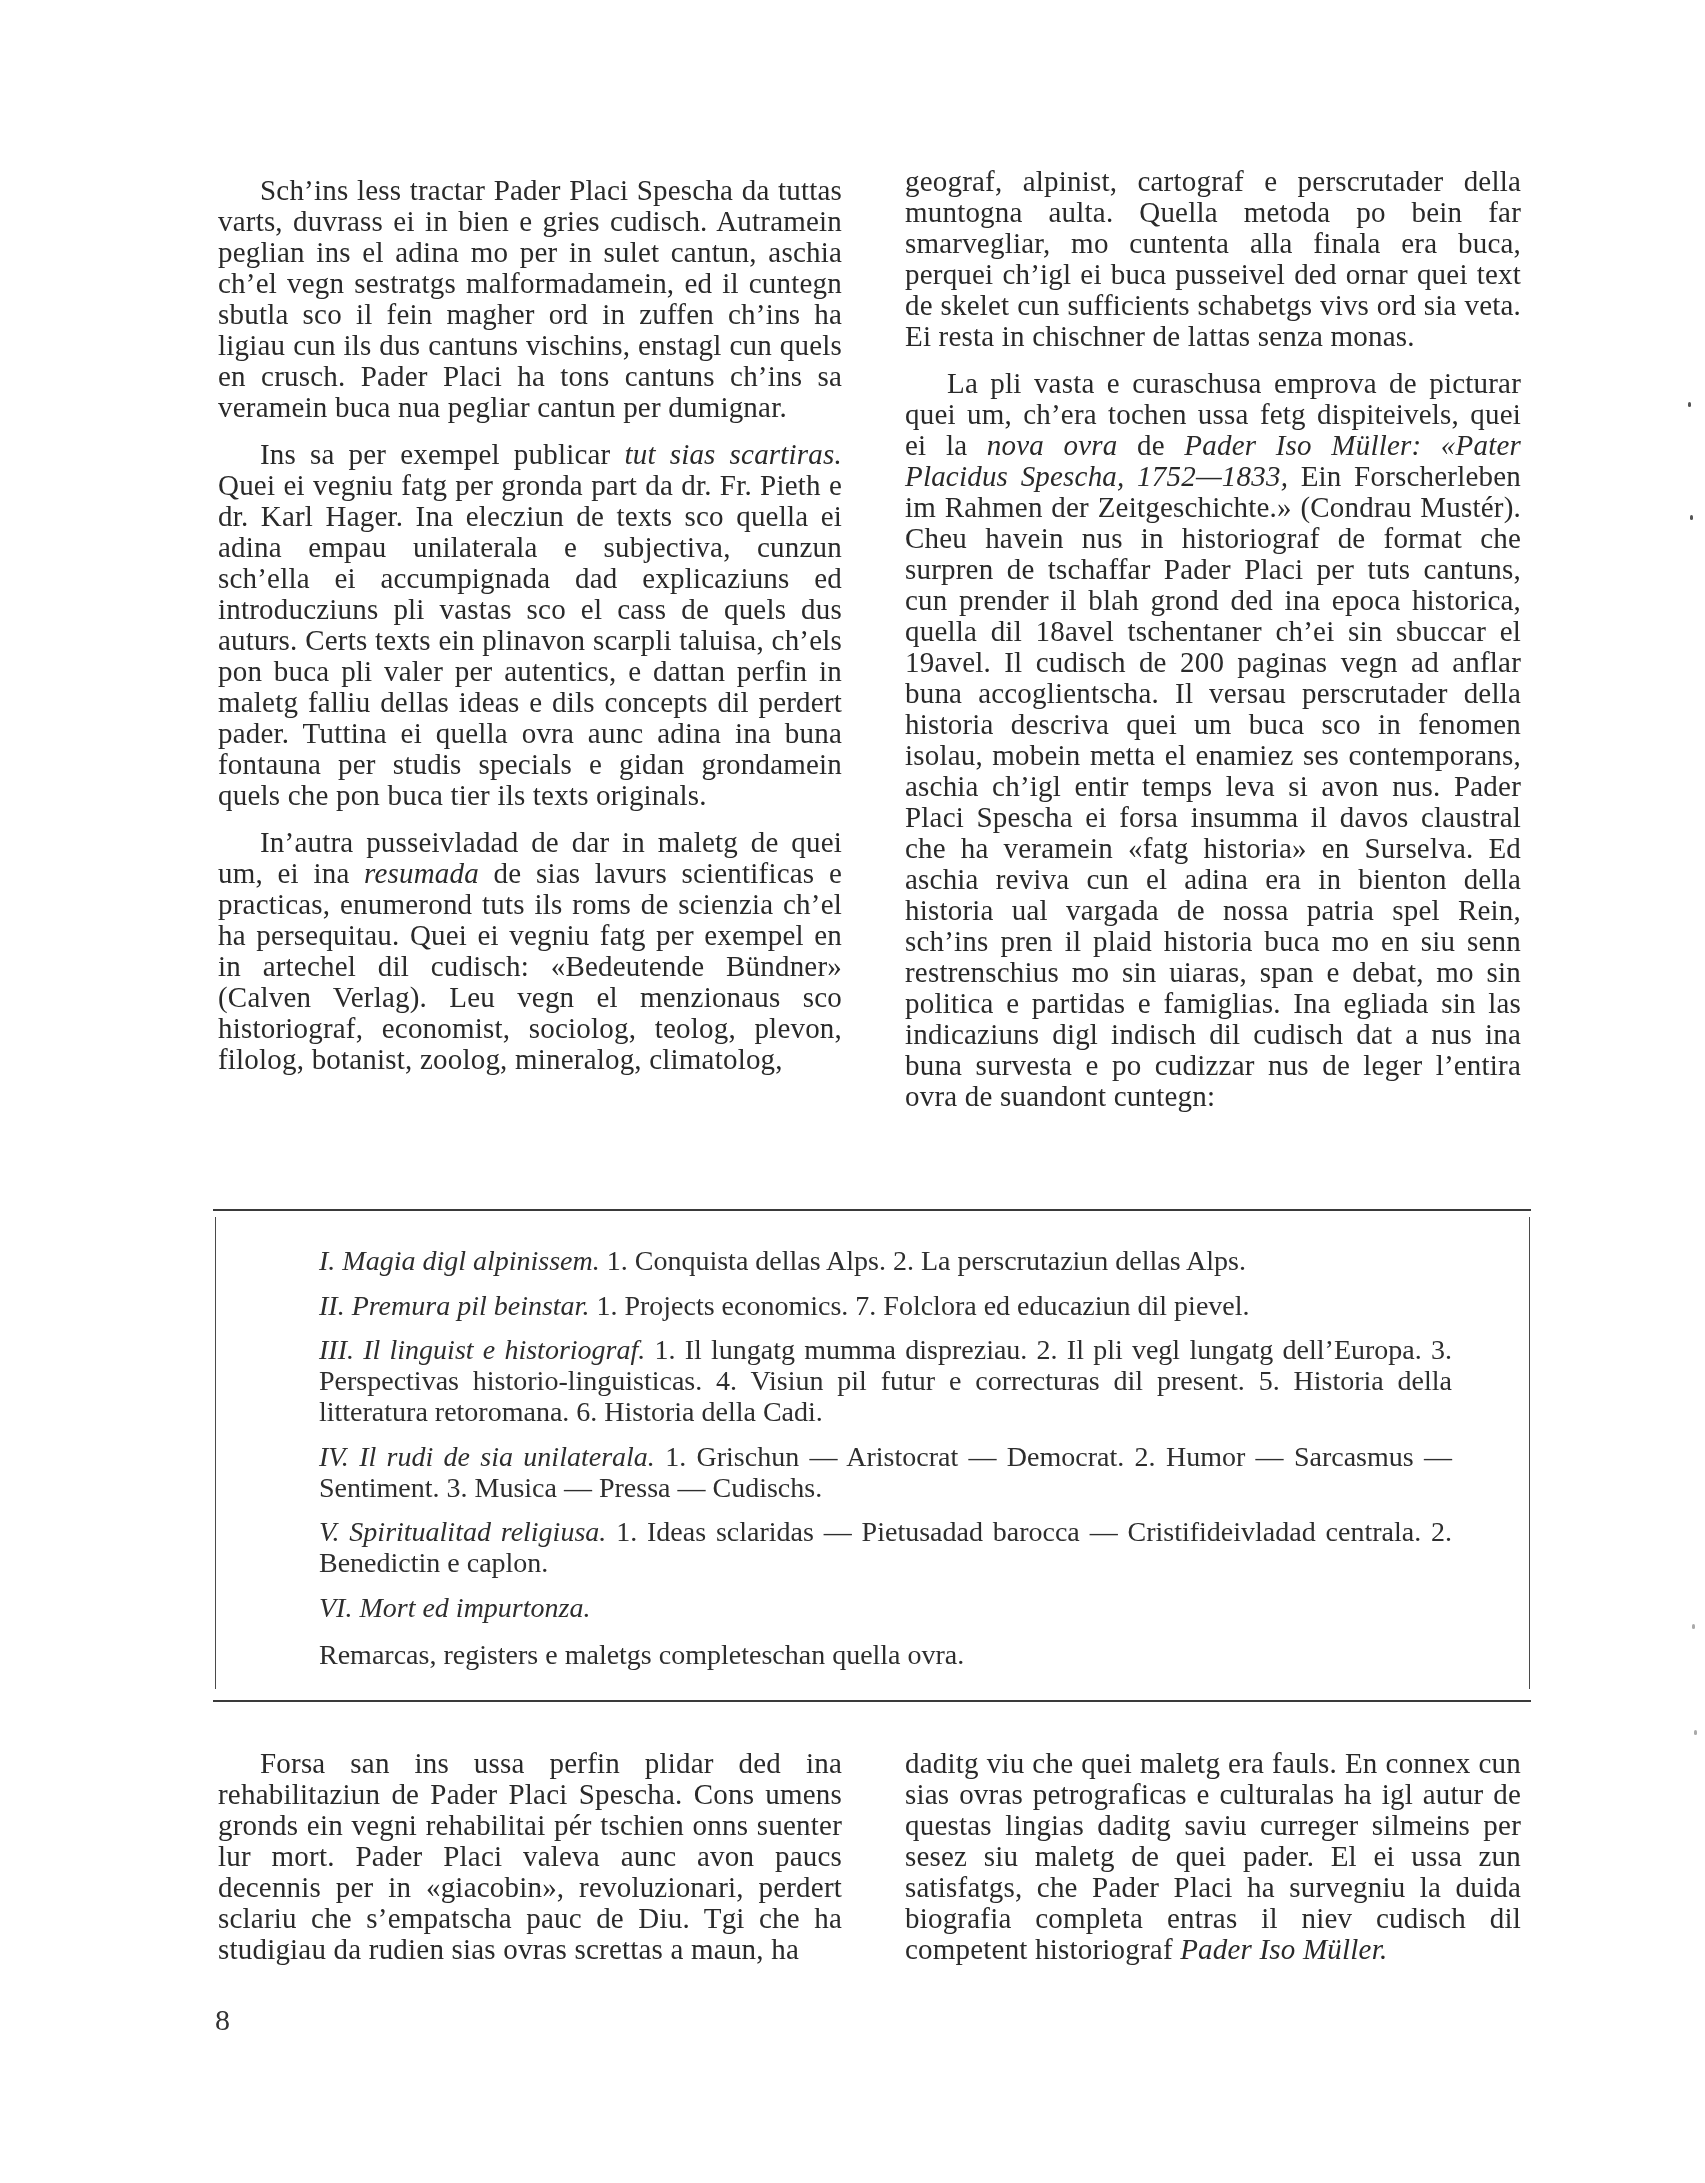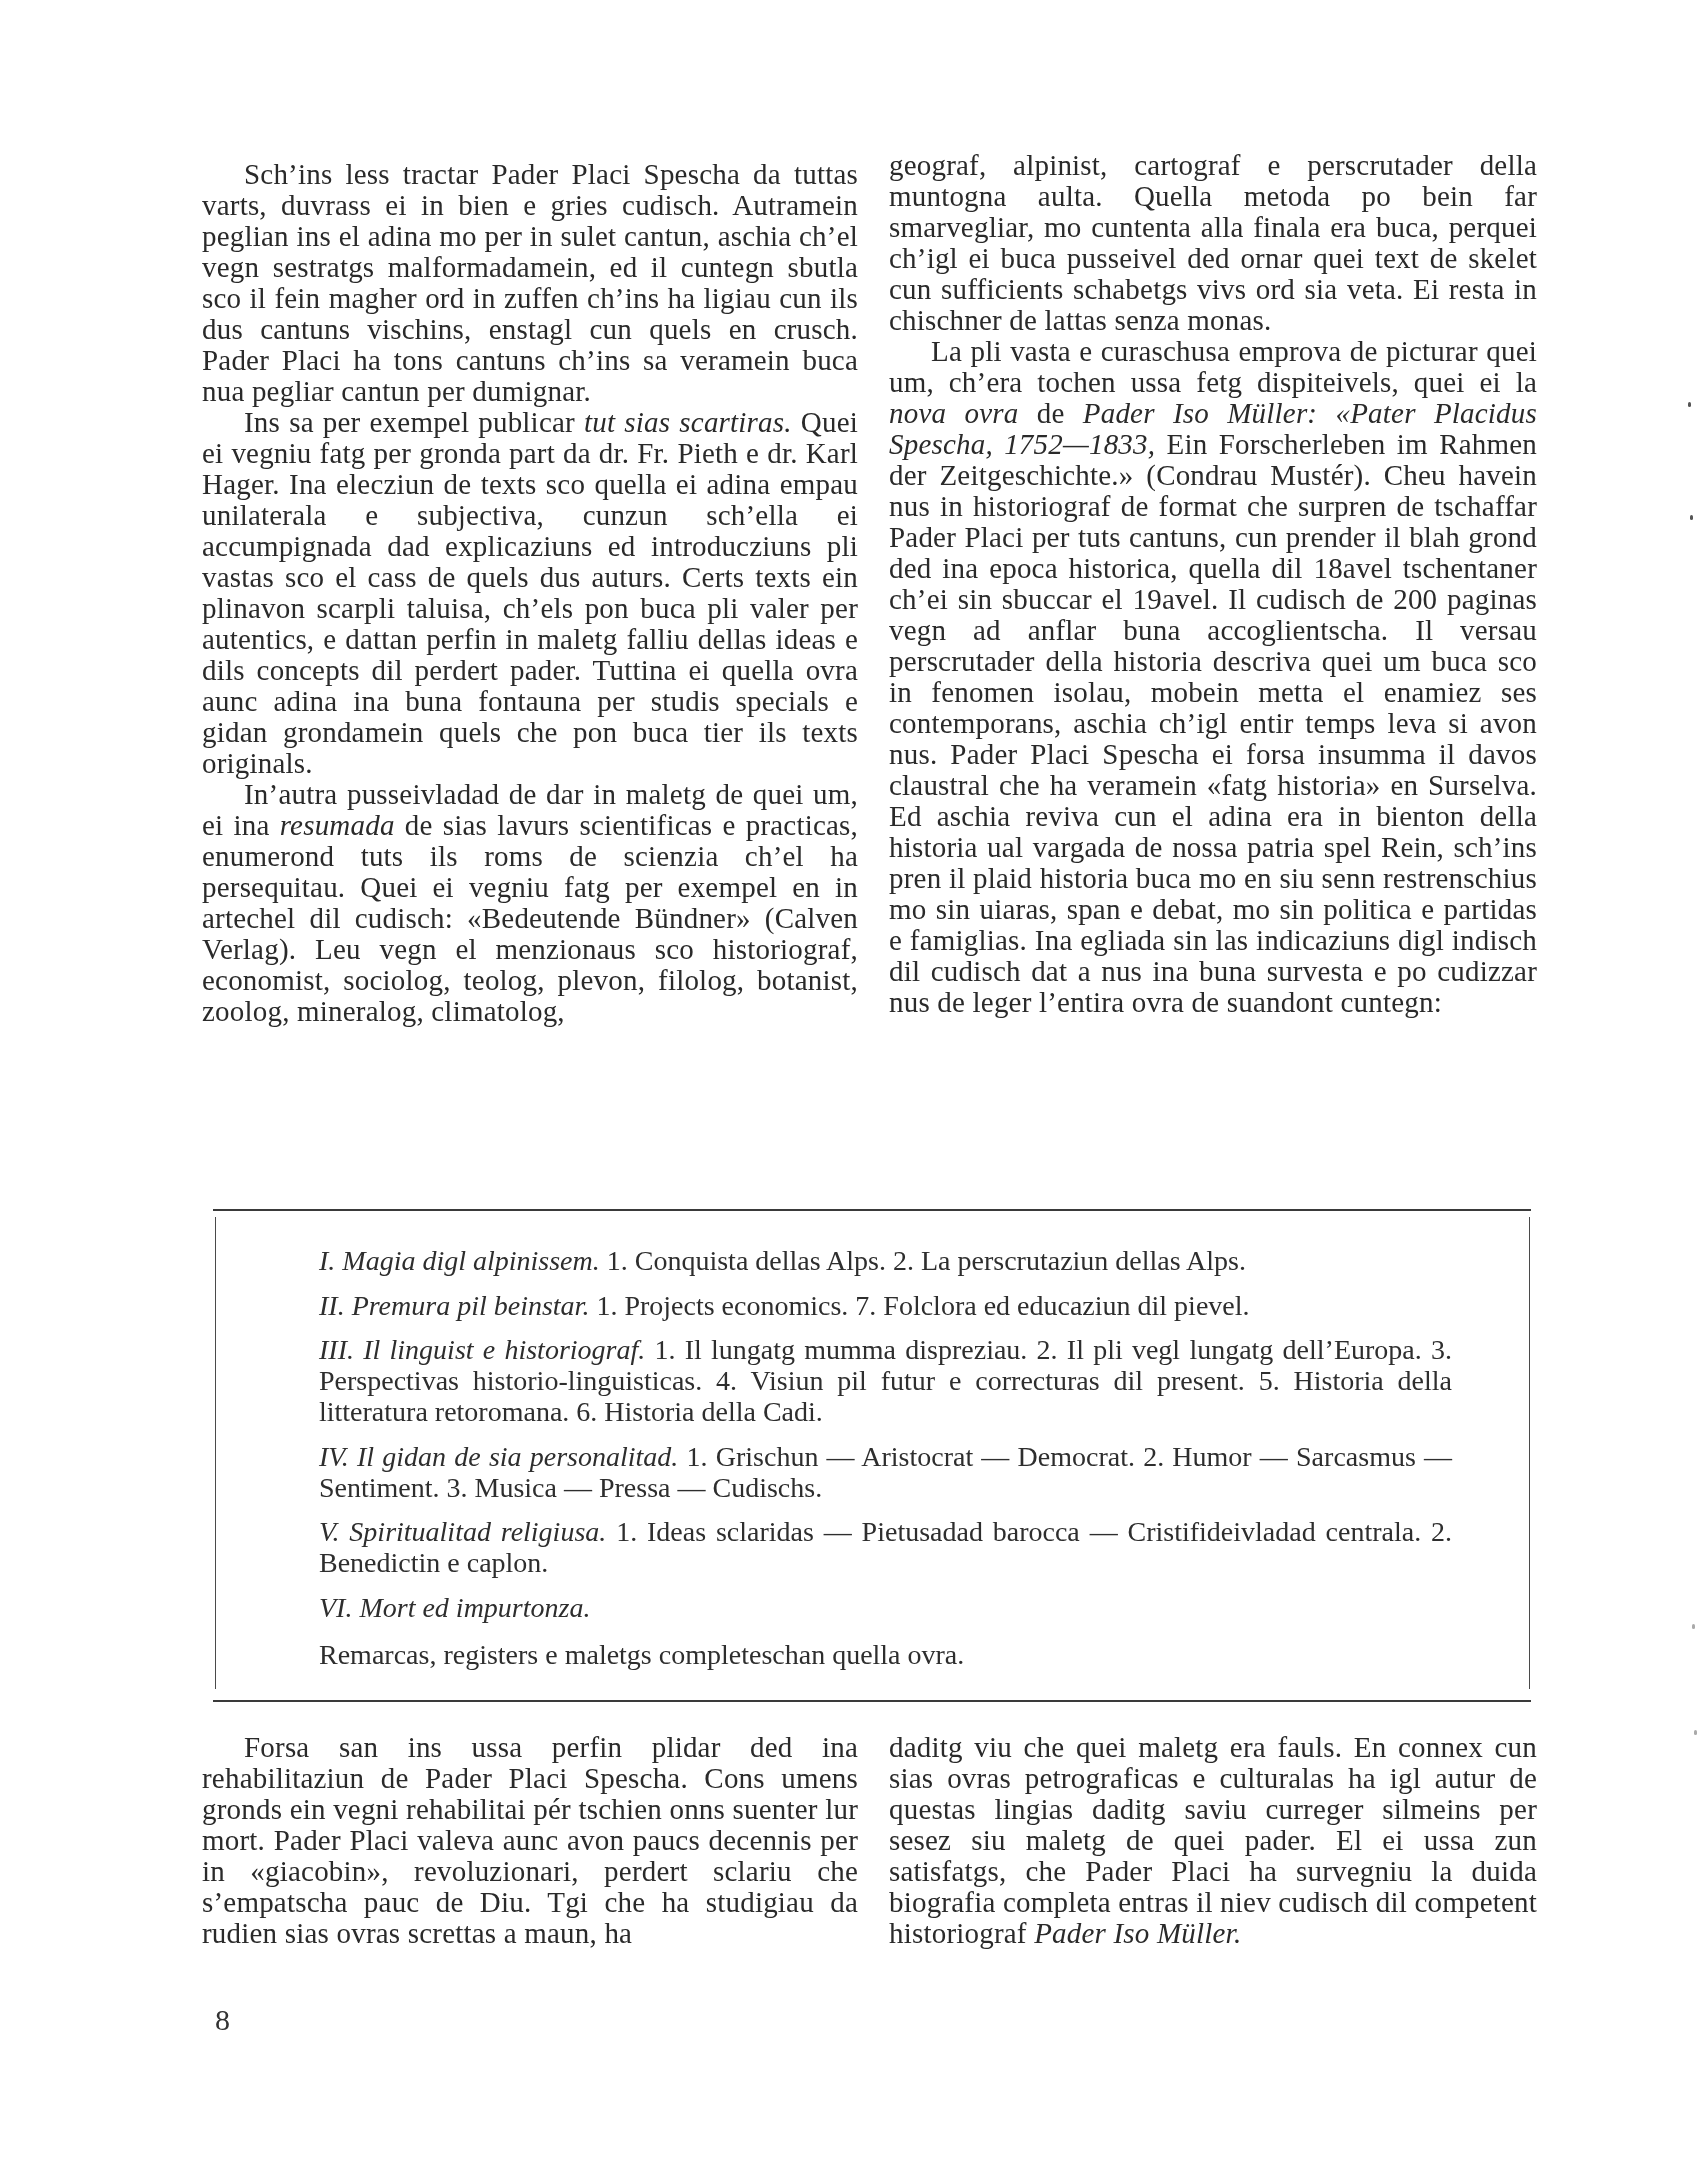--- a/index.html
+++ b/index.html
@@ -7,21 +7,21 @@
     width: 1706px; height: 2183px; position: relative; overflow: hidden;
     font-family: "Liberation Serif", "DejaVu Serif", serif;
     color: #2a2a2a;
   }
   .col {
     position: absolute; width: 656px;
     font-size: 29px; line-height: 31px;
     text-align: justify; hyphens: manual;
     letter-spacing: 0.2px;
   }
-  .col p { margin: 0; text-indent: 0; }
+  .col p { margin: 16px; text-indent: 0; }
   .col p.ind { text-indent: 42px; }
   #col-top-left  { left: 202px;  top: 159px; }
   #col-top-right { left: 889px; top: 150px; width: 648px; }
   #col-bot-left  { left: 202px;  top: 1732px; }
   #col-bot-right { left: 889px; top: 1732px; width: 648px; }
   i { font-style: italic; }
 
   
   #contents-box {
     position: absolute; left: 213px; top: 1209px; width: 1318px; height: 399px;
@@ -73,21 +73,21 @@
 
 <div id="contents-box">
   <div id="box-top-rule"></div>
   <div id="box-left-rule"></div>
   <div id="box-right-rule"></div>
   <div id="box-bottom-rule"></div>
   <div id="contents-list">
     <p class="entry"><span class="title">I. Magia digl alpinissem.</span><span> 1. Conquista dellas Alps. 2. La perscrutaziun dellas Alps.</span></p>
     <p class="entry"><span class="title">II. Premura pil beinstar.</span><span> 1. Projects economics. 7. Folclora ed educaziun dil pievel.</span></p>
     <p class="entry"><span class="title">III. Il linguist e historiograf.</span><span> 1. Il lungatg mumma dispreziau. 2. Il pli vegl lungatg dell’Europa. 3. Perspectivas historio-linguisticas. 4. Visiun pil futur e correcturas dil present. 5. Historia della litteratura retoromana. 6. Historia della Cadi.</span></p>
-    <p class="entry"><span class="title">IV. Il gidan de sia personalitad.</span><span> 1. Grischun — Aristocrat — Democrat. 2. Humor — Sarcasmus — Sentiment. 3. Musica — Pressa — Cudischs.</span></p>
+    <p class="entry"><span class="title">IV. Il rudi de sia unilaterala.</span><span> 1. Grischun — Aristocrat — Democrat. 2. Humor — Sarcasmus — Sentiment. 3. Musica — Pressa — Cudischs.</span></p>
     <p class="entry"><span class="title">V. Spiritualitad religiusa.</span><span> 1. Ideas sclaridas — Pietusadad barocca — Cristifideivladad centrala. 2. Benedictin e caplon.</span></p>
     <p class="entry last"><span class="title">VI. Mort ed impurtonza.</span><span></span></p>
     <p class="remark">Remarcas, registers e maletgs completeschan quella ovra.</p>
   </div>
 </div>
 
 <div id="col-bot-left" class="col">
   <p class="ind">Forsa san ins ussa perfin plidar ded ina rehabilitaziun de Pader Placi Spescha. Cons umens gronds ein vegni rehabilitai pér tschien onns suenter lur mort. Pader Placi valeva aunc avon paucs decennis per in «giacobin», revoluzionari, perdert sclariu che s’empatscha pauc de Diu. Tgi che ha studigiau da rudien sias ovras screttas a maun, ha</p>
 </div>
 

